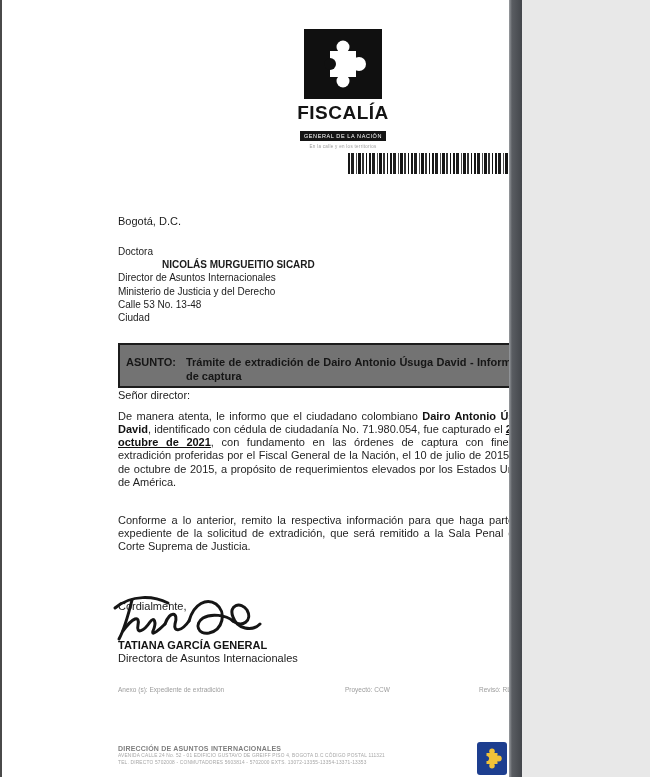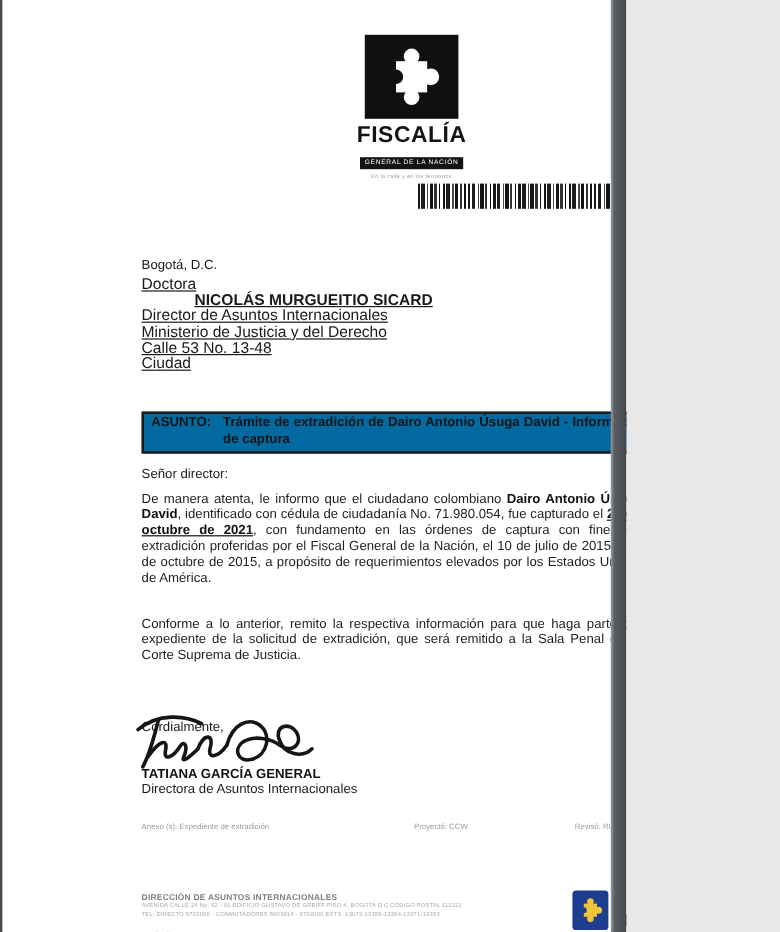--- a/index.html
+++ b/index.html
@@ -26,25 +26,25 @@
     background:repeating-linear-gradient(90deg,
       #161616 0 2px,#fff 2px 3px,#1d1d1d 3px 6px,#fff 6px 8px,
       #4a4a4a 8px 9px,#fff 9px 10px,#141414 10px 13px,#fff 13px 14px,
       #333 14px 16px,#fff 16px 18px,#101010 18px 19px,#fff 19px 21px); }
   .refblock { position:absolute; left:150px; top:177px; width:397px; text-align:right;
     font-size:10px; font-weight:bold; line-height:11.8px; color:#262626; }
   .refnum { margin-left:7px; }
 
   .city { position:absolute; left:118px; top:215px; font-size:11px; }
 
-  .recipient { position:absolute; left:118px; top:230px; font-size:13px; line-height:13.2px;text-decoration:underline; }
+  .recipient { position:absolute; left:118px; top:245px; font-size:10px; line-height:13.2px; }
   .recipient .b { font-weight:bold;padding-left:44px; }
 
   .subject { position:absolute; left:118px; top:343px; width:430px;
-    background:#0369a1; border:2px solid #1c1c1c; padding:1px 6px 3px 6px;
+    background:#737373; border:2px solid #1c1c1c; padding:11px 6px 3px 6px;
     font-size:11px; font-weight:bold; line-height:13.5px; display:flex; color:#161616; }
   .subject .lbl { flex:0 0 auto; margin-right:10px; }
   .subject .txt { flex:1 1 auto; text-align:justify; }
 
   .greeting { position:absolute; left:118px; top:389px; font-size:11px; }
 
   .para { position:absolute; left:118px; width:416px; font-size:11px;
     line-height:13.15px; text-align:justify; color:#1f1f1f; }
   .p1 { top:410px; }
   .p2 { top:514px; }

